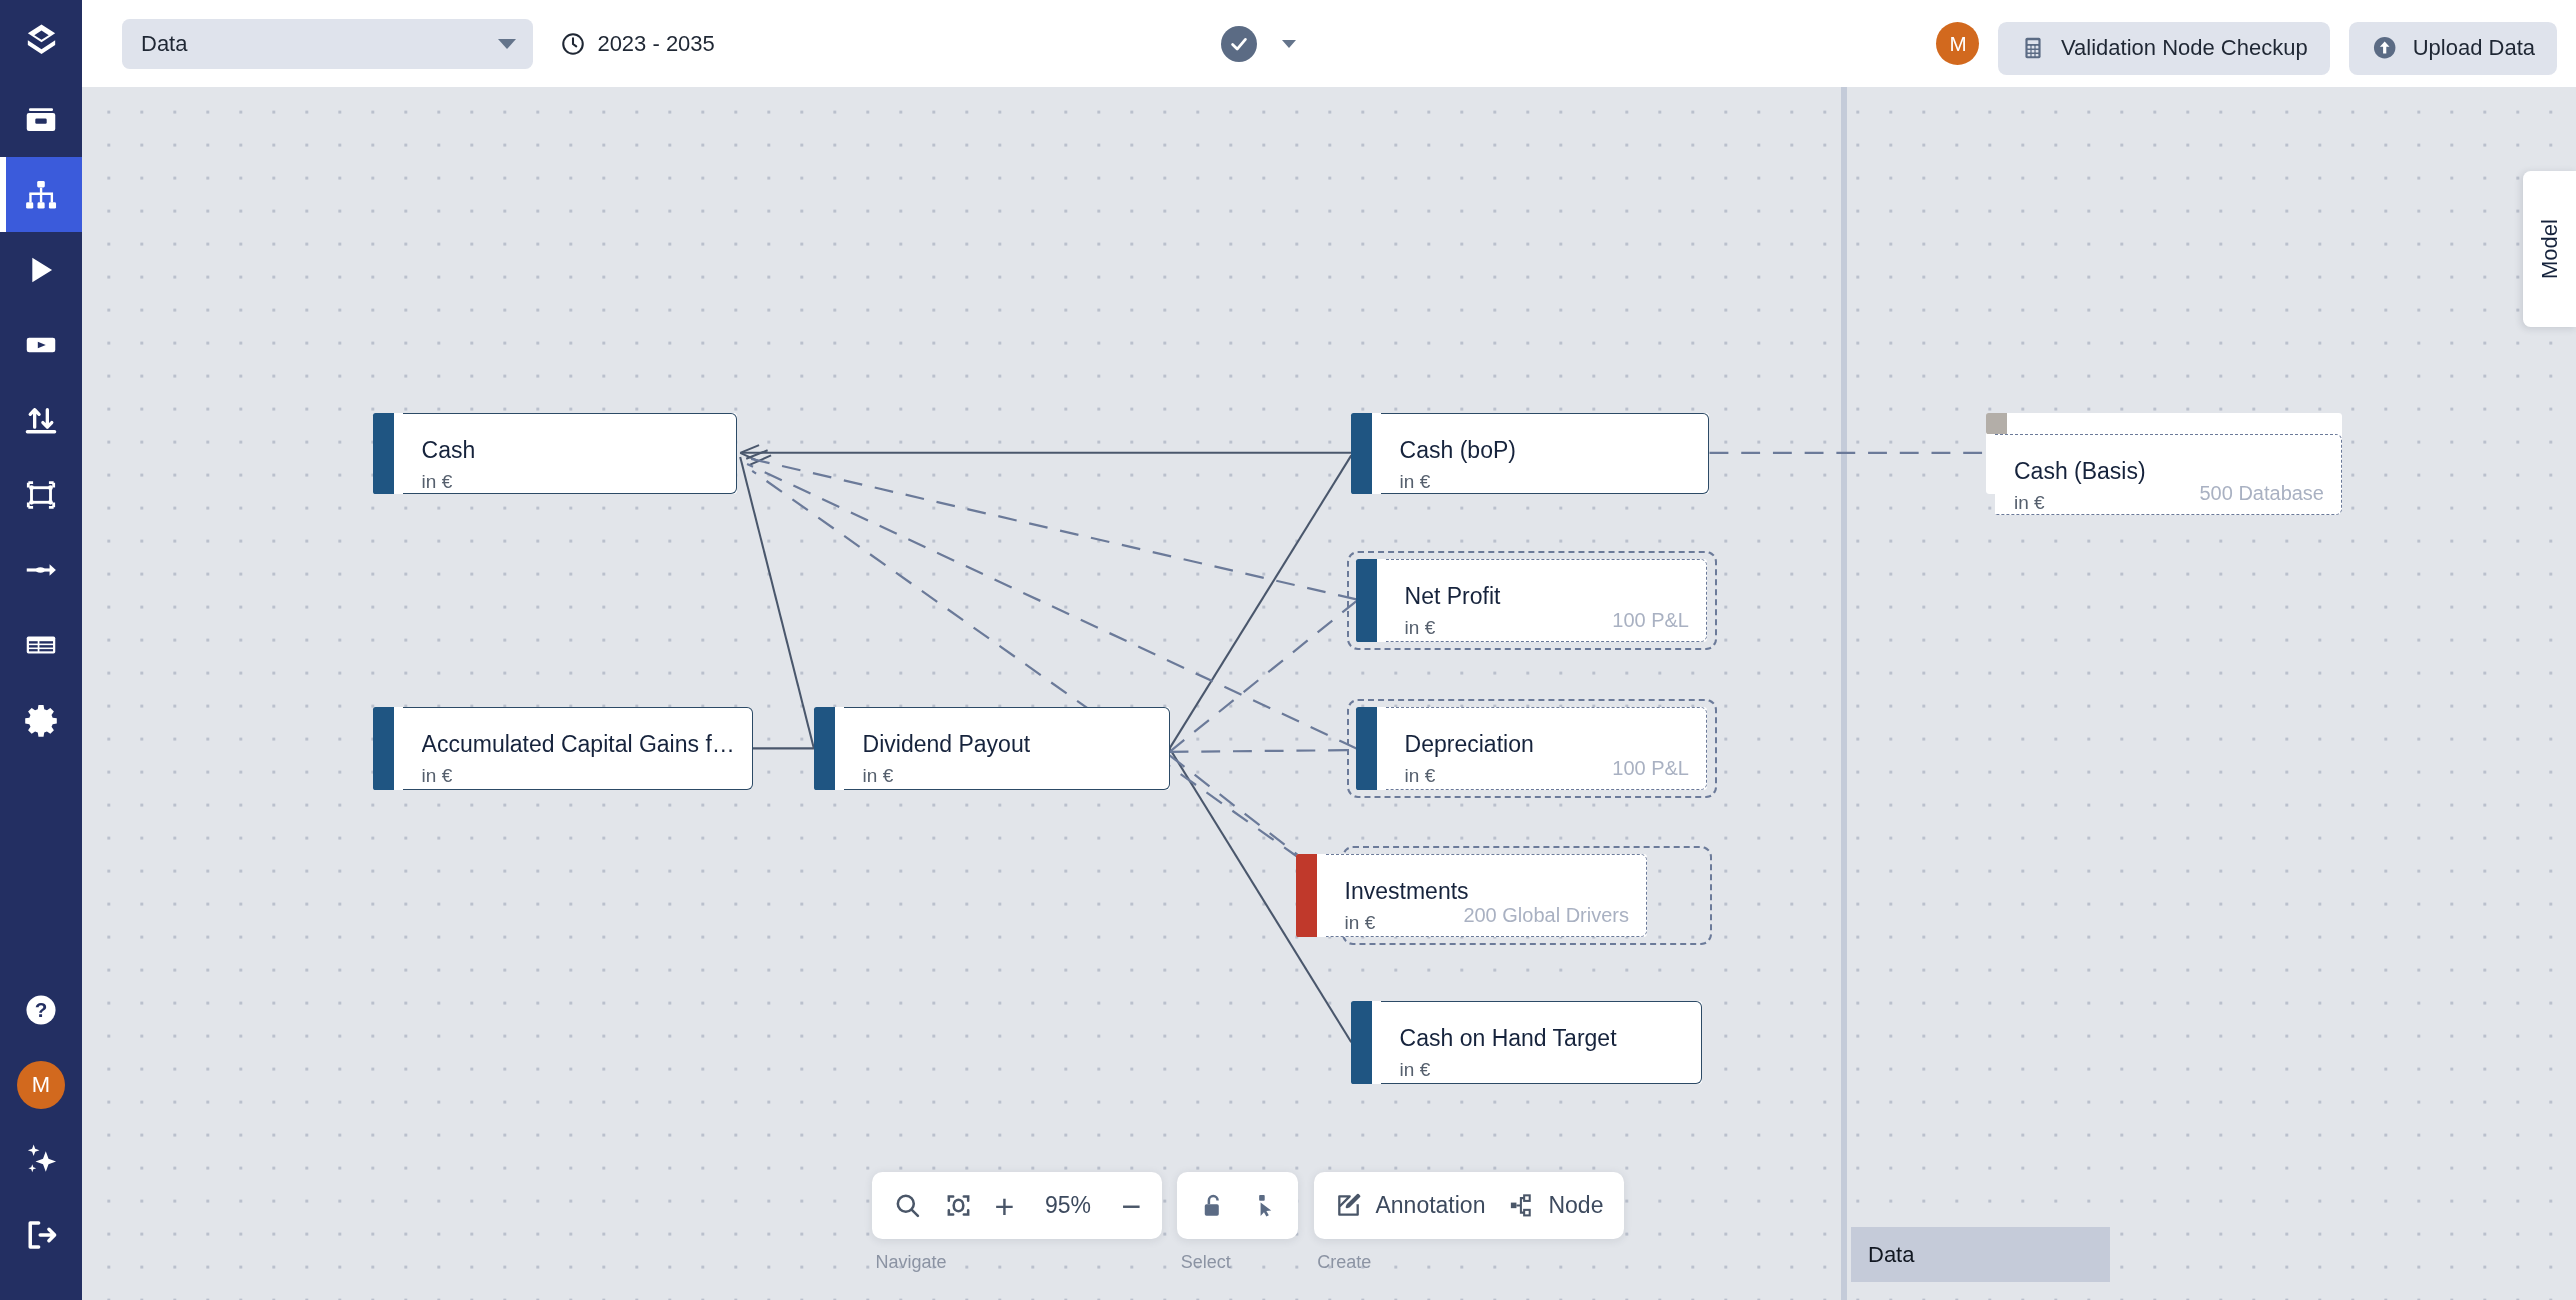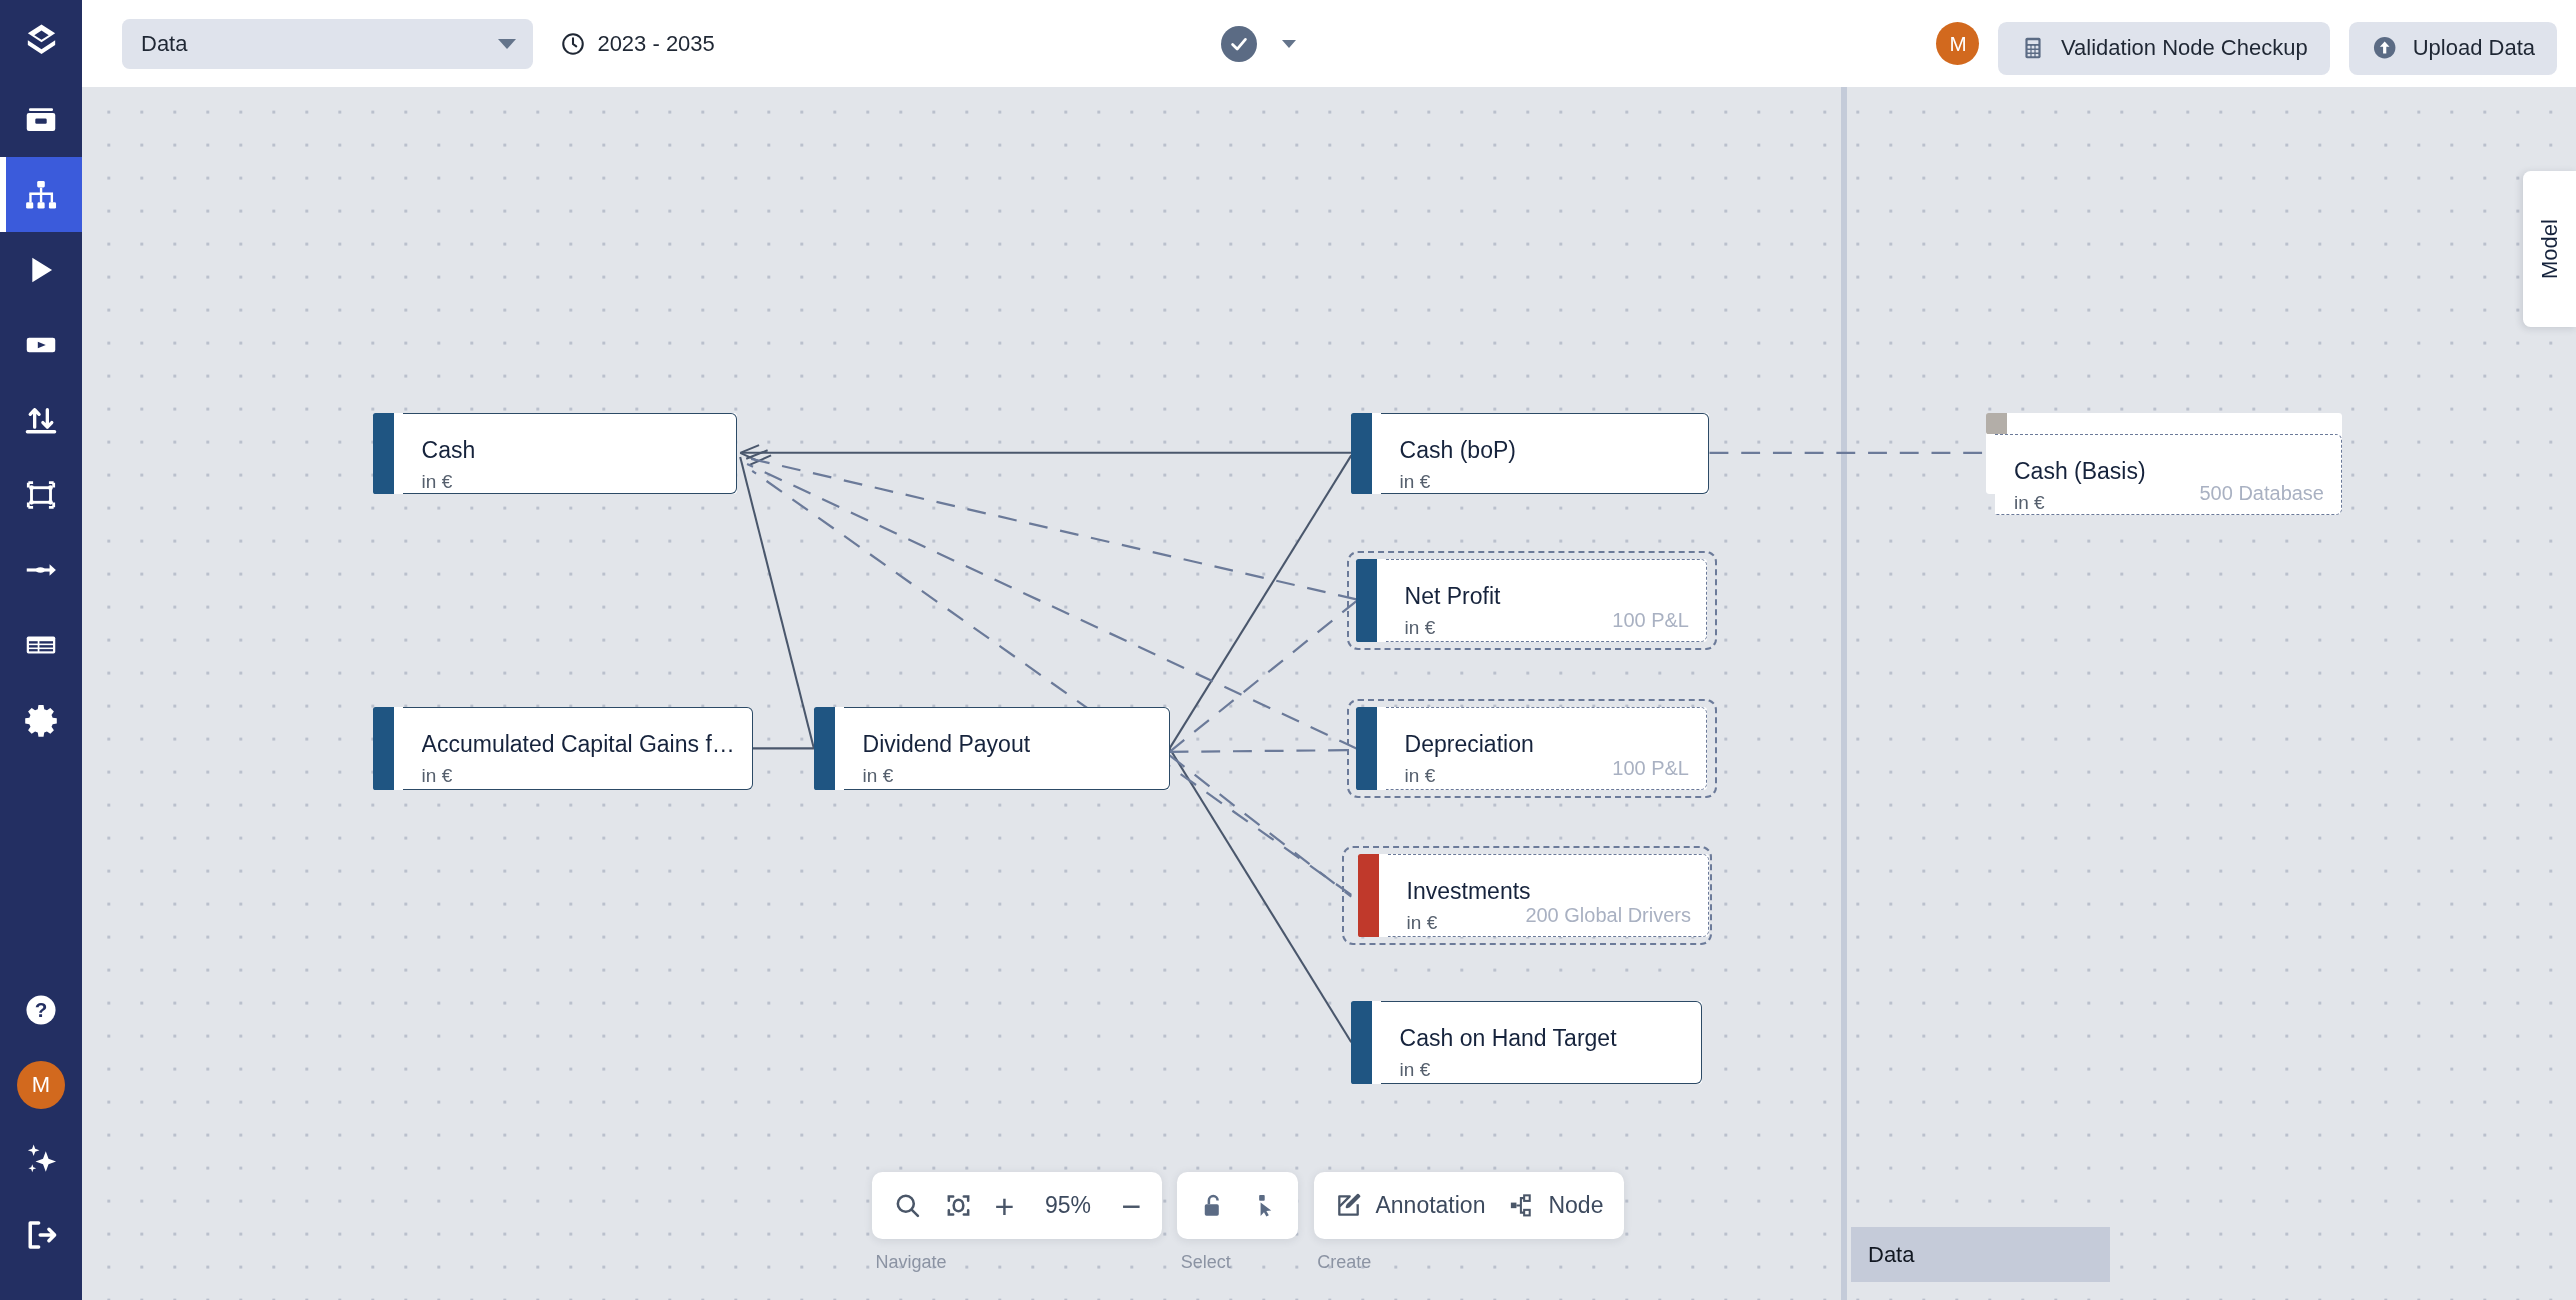--- a/index.html
+++ b/index.html
@@ -469,21 +469,21 @@
 
     <div class="node" style="left:1274px; top:620px; width:351px; height:83px;">
       <div class="bar"></div>
       <div class="body dashed">
         <div class="title">Depreciation</div>
         <div class="sub">in €</div>
         <div class="tag">100 P&amp;L</div>
       </div>
     </div>
 
-    <div class="node" style="left:1276px; top:767px; width:351px; height:83px;">
+    <div class="node" style="left:1214px; top:767px; width:351px; height:83px;">
       <div class="bar red"></div>
       <div class="body dashed">
         <div class="title">Investments</div>
         <div class="sub">in €</div>
         <div class="tag">200 Global Drivers</div>
       </div>
     </div>
 
     <div class="node" style="left:1269px; top:914px; width:351px; height:83px;">
       <div class="bar"></div>

